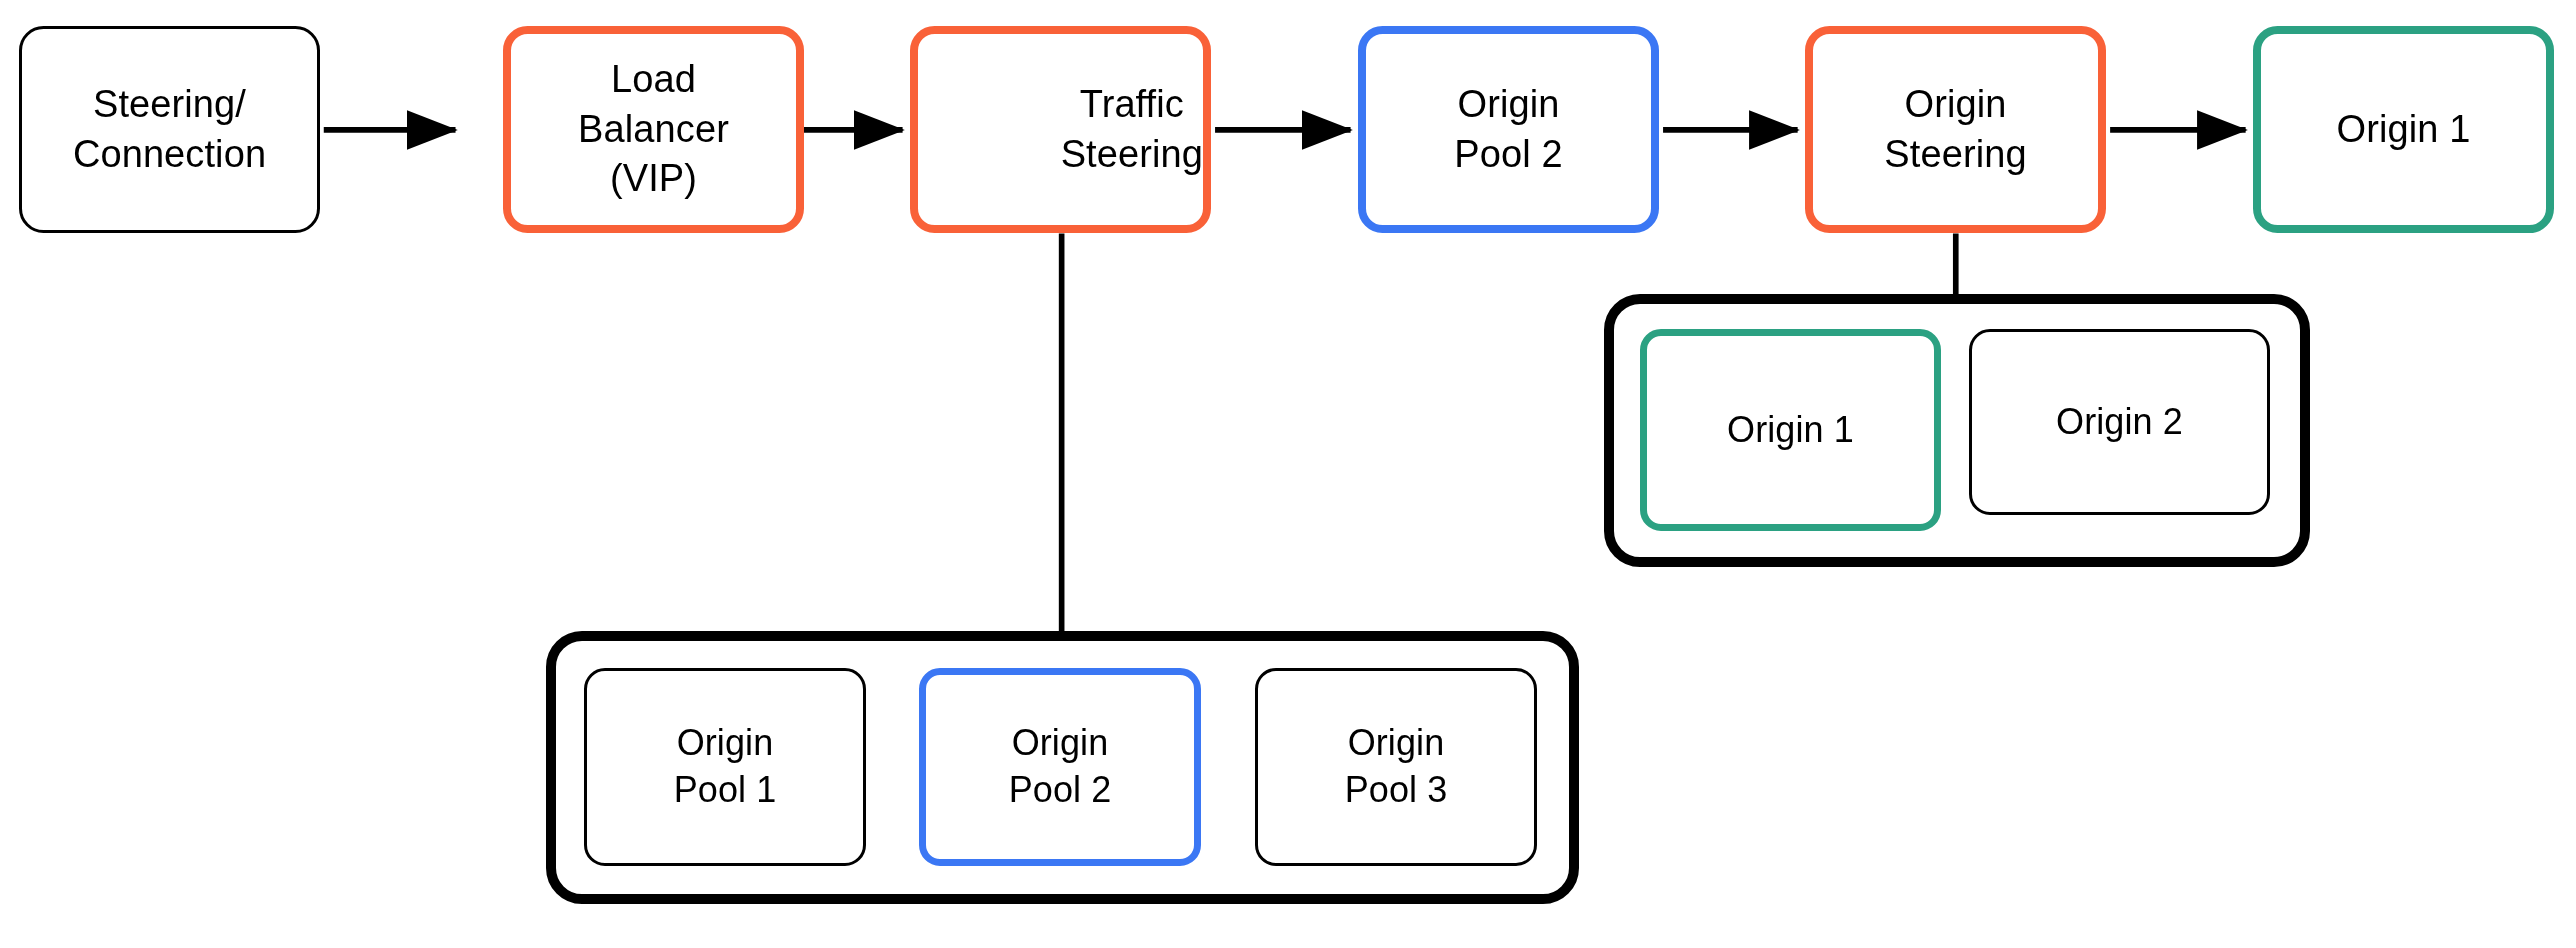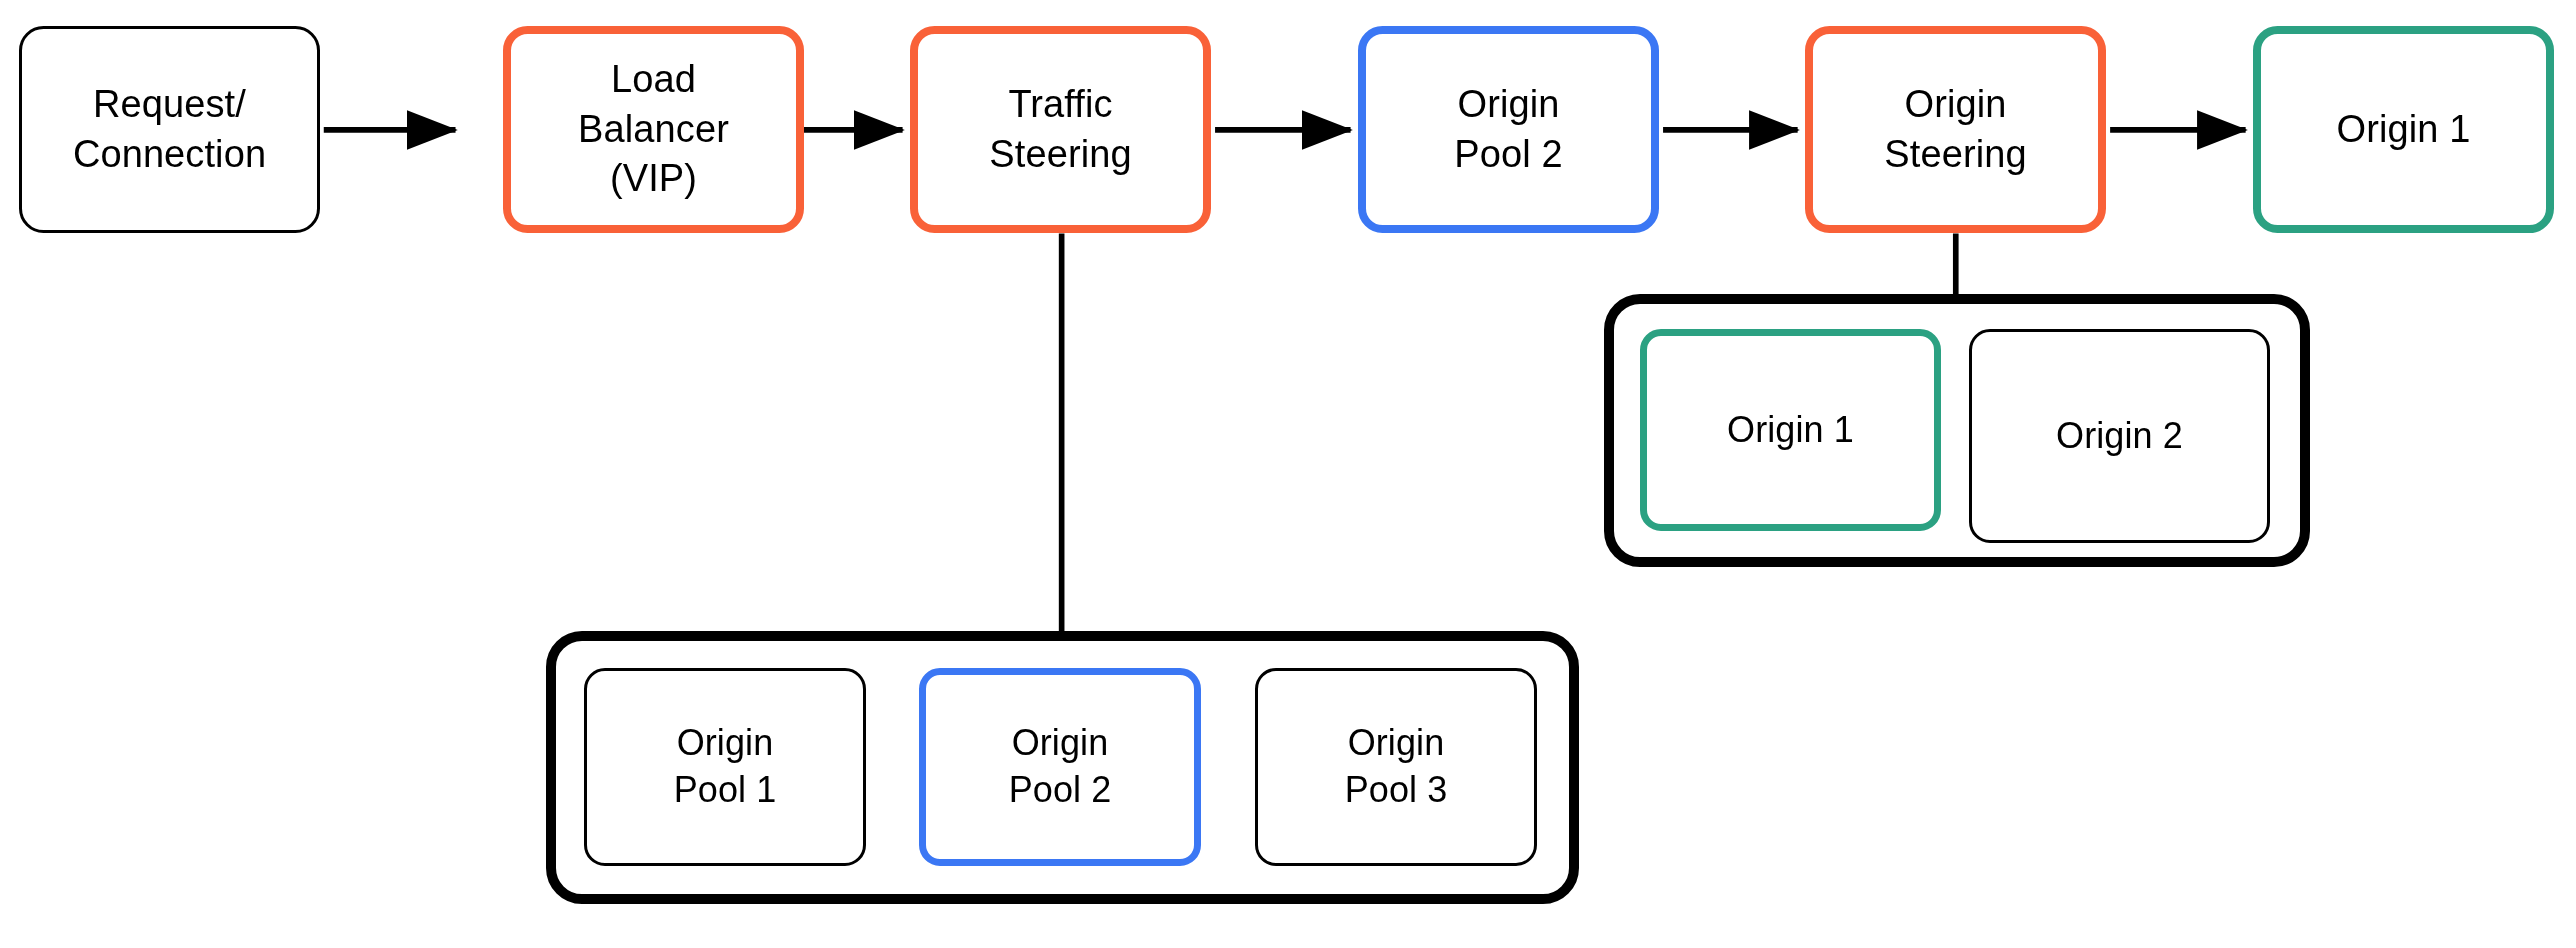--- a/index.html
+++ b/index.html
@@ -94,27 +94,27 @@
     </div>
 
   <div id="nodes-layer">
       <div class="node child-box" style="border-color: rgb(0, 0, 0); left: 584px; top: 668px; width: 282px; height: 198px;"><span>Origin
 Pool 1</span></div>
       <div class="node child-box accent" style="border-color: rgb(59, 119, 244); left: 919px; top: 668px; width: 282px; height: 198px;"><span>Origin
 Pool 2</span></div>
       <div class="node child-box" style="border-color: rgb(0, 0, 0); left: 1255px; top: 668px; width: 282px; height: 198px;"><span>Origin
 Pool 3</span></div>
       <div class="node child-box accent" style="border-color: rgb(43, 161, 130); left: 1640px; top: 329px; width: 301px; height: 202px;"><span>Origin 1</span></div>
-      <div class="node child-box" style="border-color: rgb(0, 0, 0); left: 1969px; top: 329px; width: 301px; height: 214px;"><span>Origin 2</span></div>
-      <div class="node flow-box thin" style="border-color: rgb(0, 0, 0); left: 19px; top: 26px; width: 301px; height: 207px;"><span>Request/
+      <div class="node child-box" style="border-color: rgb(0, 0, 0); left: 1969px; top: 329px; width: 301px; height: 186px;"><span>Origin 2</span></div>
+      <div class="node flow-box thin" style="border-color: rgb(0, 0, 0); left: 19px; top: 26px; width: 301px; height: 207px;"><span>Steering/
 Connection</span></div>
       <div class="node flow-box thick" style="border-color: rgb(249, 97, 56); left: 463px; top: 26px; width: 301px; height: 207px; margin-left: 40px;"><span>Load
 Balancer
 (VIP)</span></div>
-      <div class="node flow-box thick" style="border-color: rgb(249, 97, 56); left: 910px; top: 26px; width: 301px; height: 207px;"><span>Traffic
+      <div class="node flow-box thick" style="border-color: rgb(249, 97, 56); left: 910px; top: 26px; width: 301px; height: 207px; justify-content: flex-end;"><span>Traffic
 Steering</span></div>
       <div class="node flow-box thick" style="border-color: rgb(59, 119, 244); left: 1358px; top: 26px; width: 301px; height: 207px;"><span>Origin
 Pool 2</span></div>
       <div class="node flow-box thick" style="border-color: rgb(249, 97, 56); left: 1805px; top: 26px; width: 301px; height: 207px;"><span>Origin
 Steering</span></div>
       <div class="node flow-box thick" style="border-color: rgb(43, 161, 130); left: 2253px; top: 26px; width: 301px; height: 207px;"><span>Origin 1</span></div>
     </div>
 
 </div>
 

